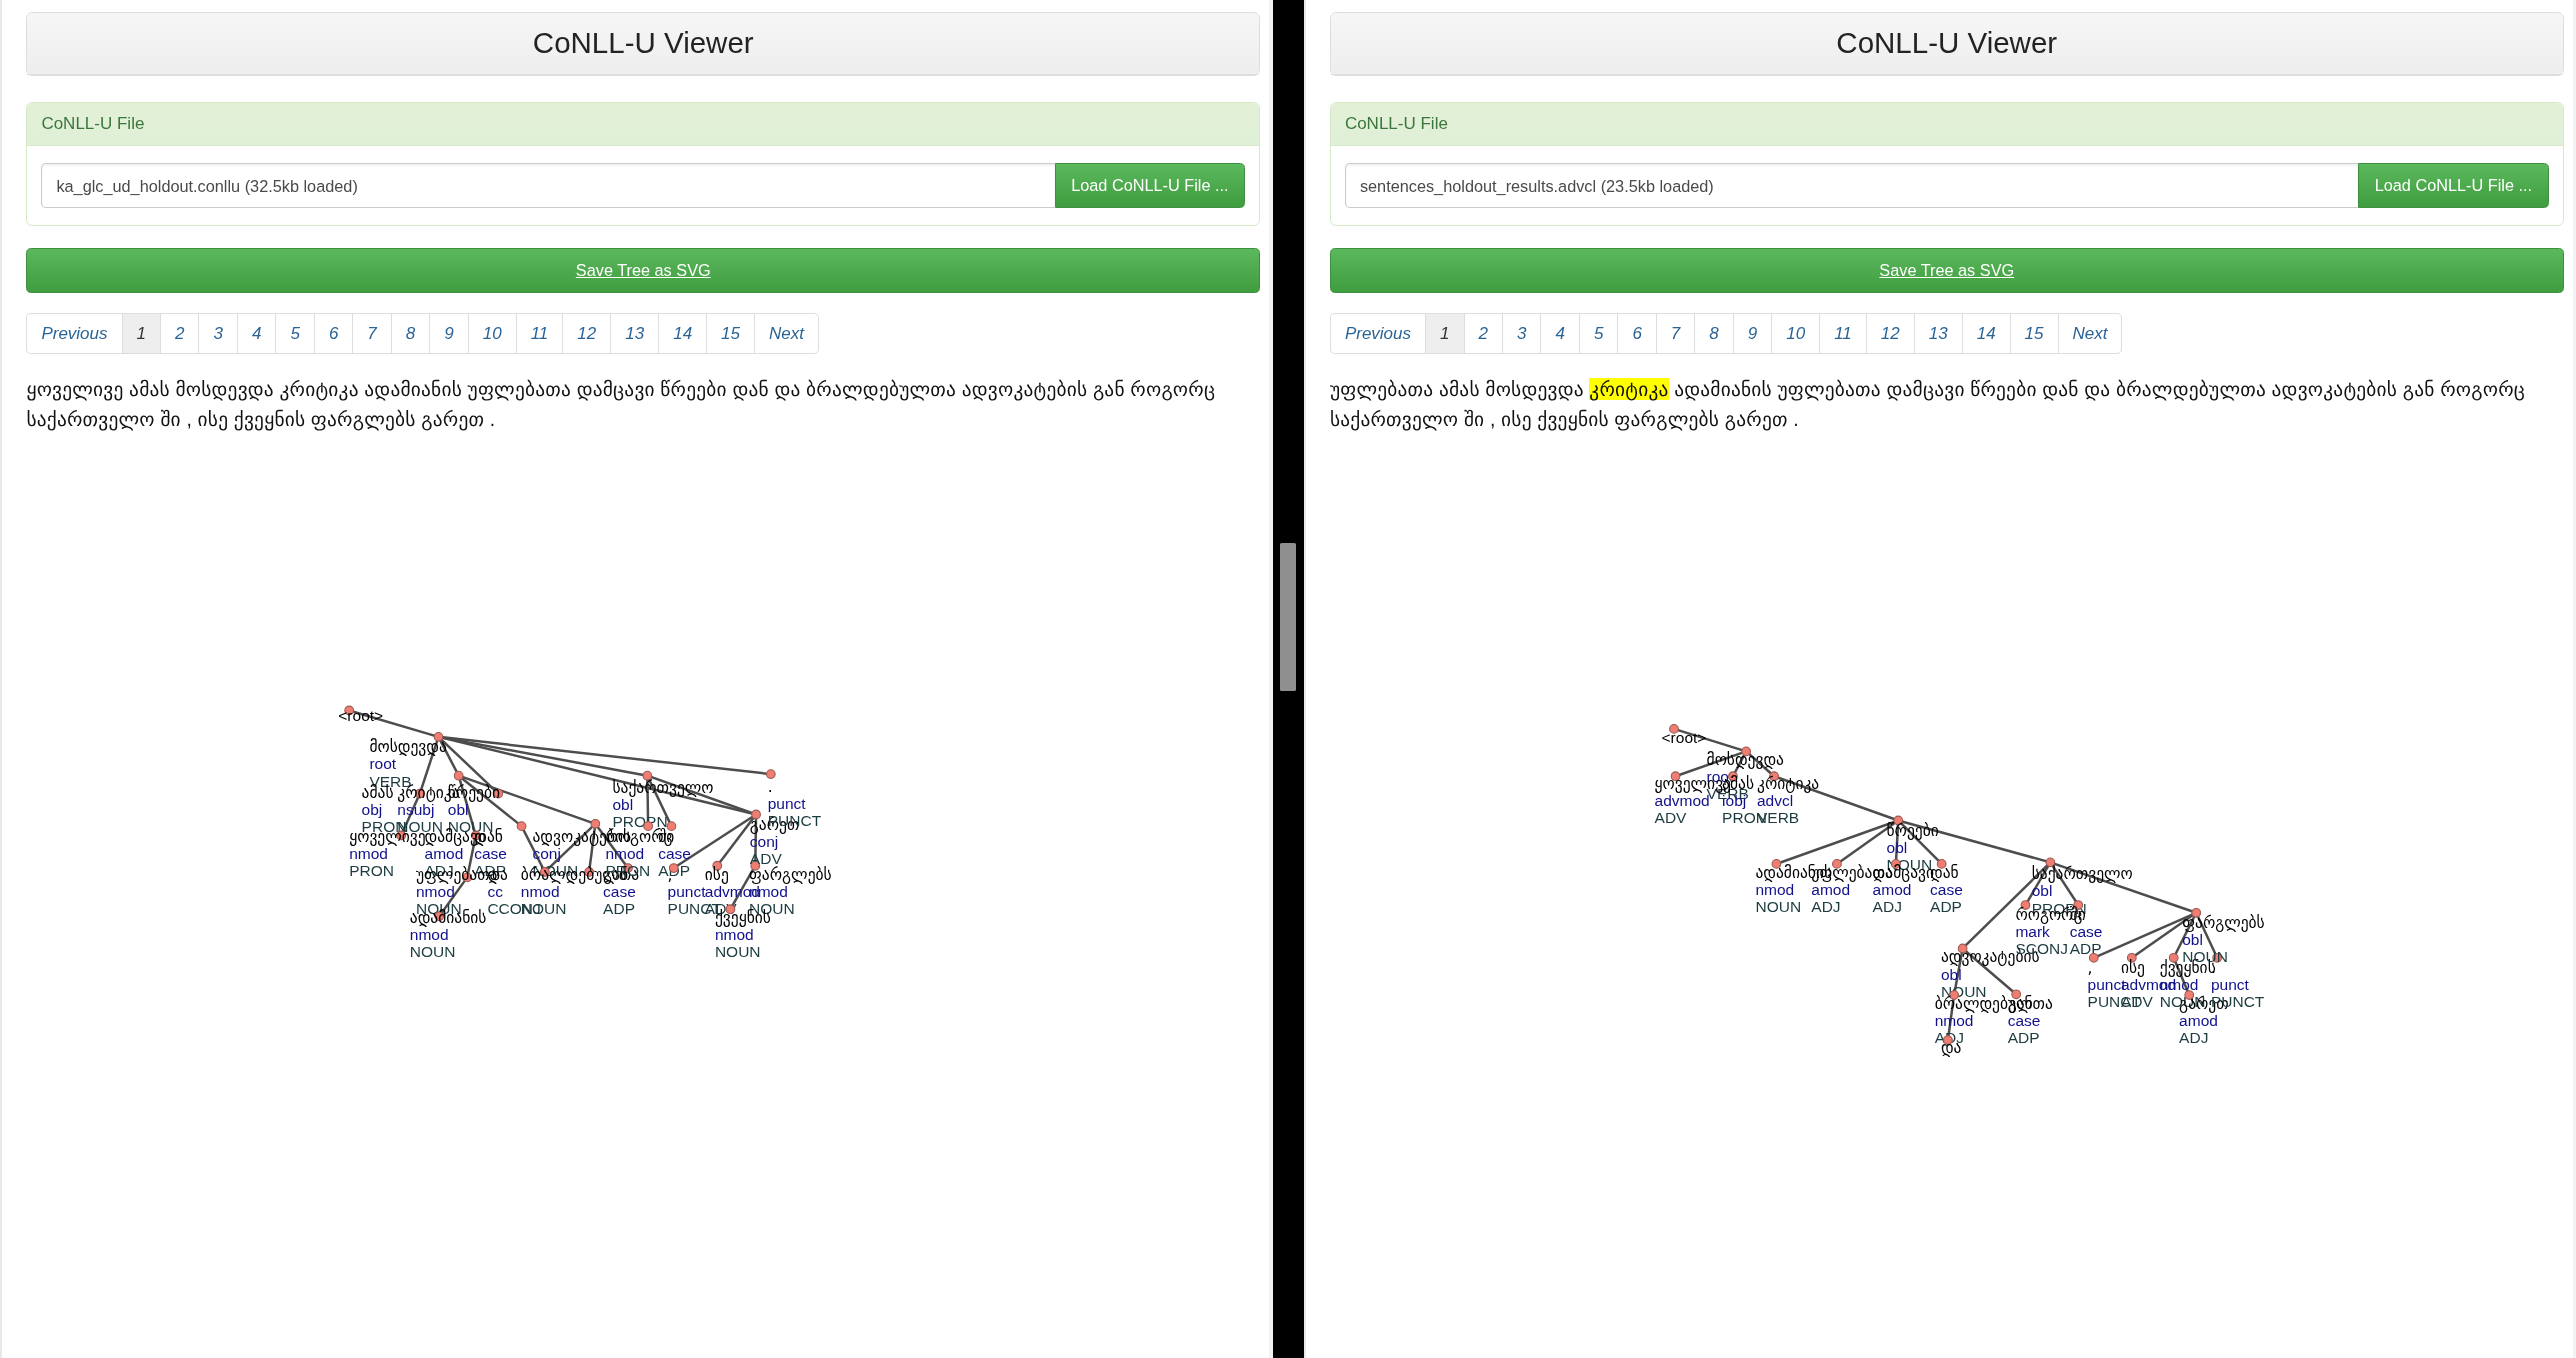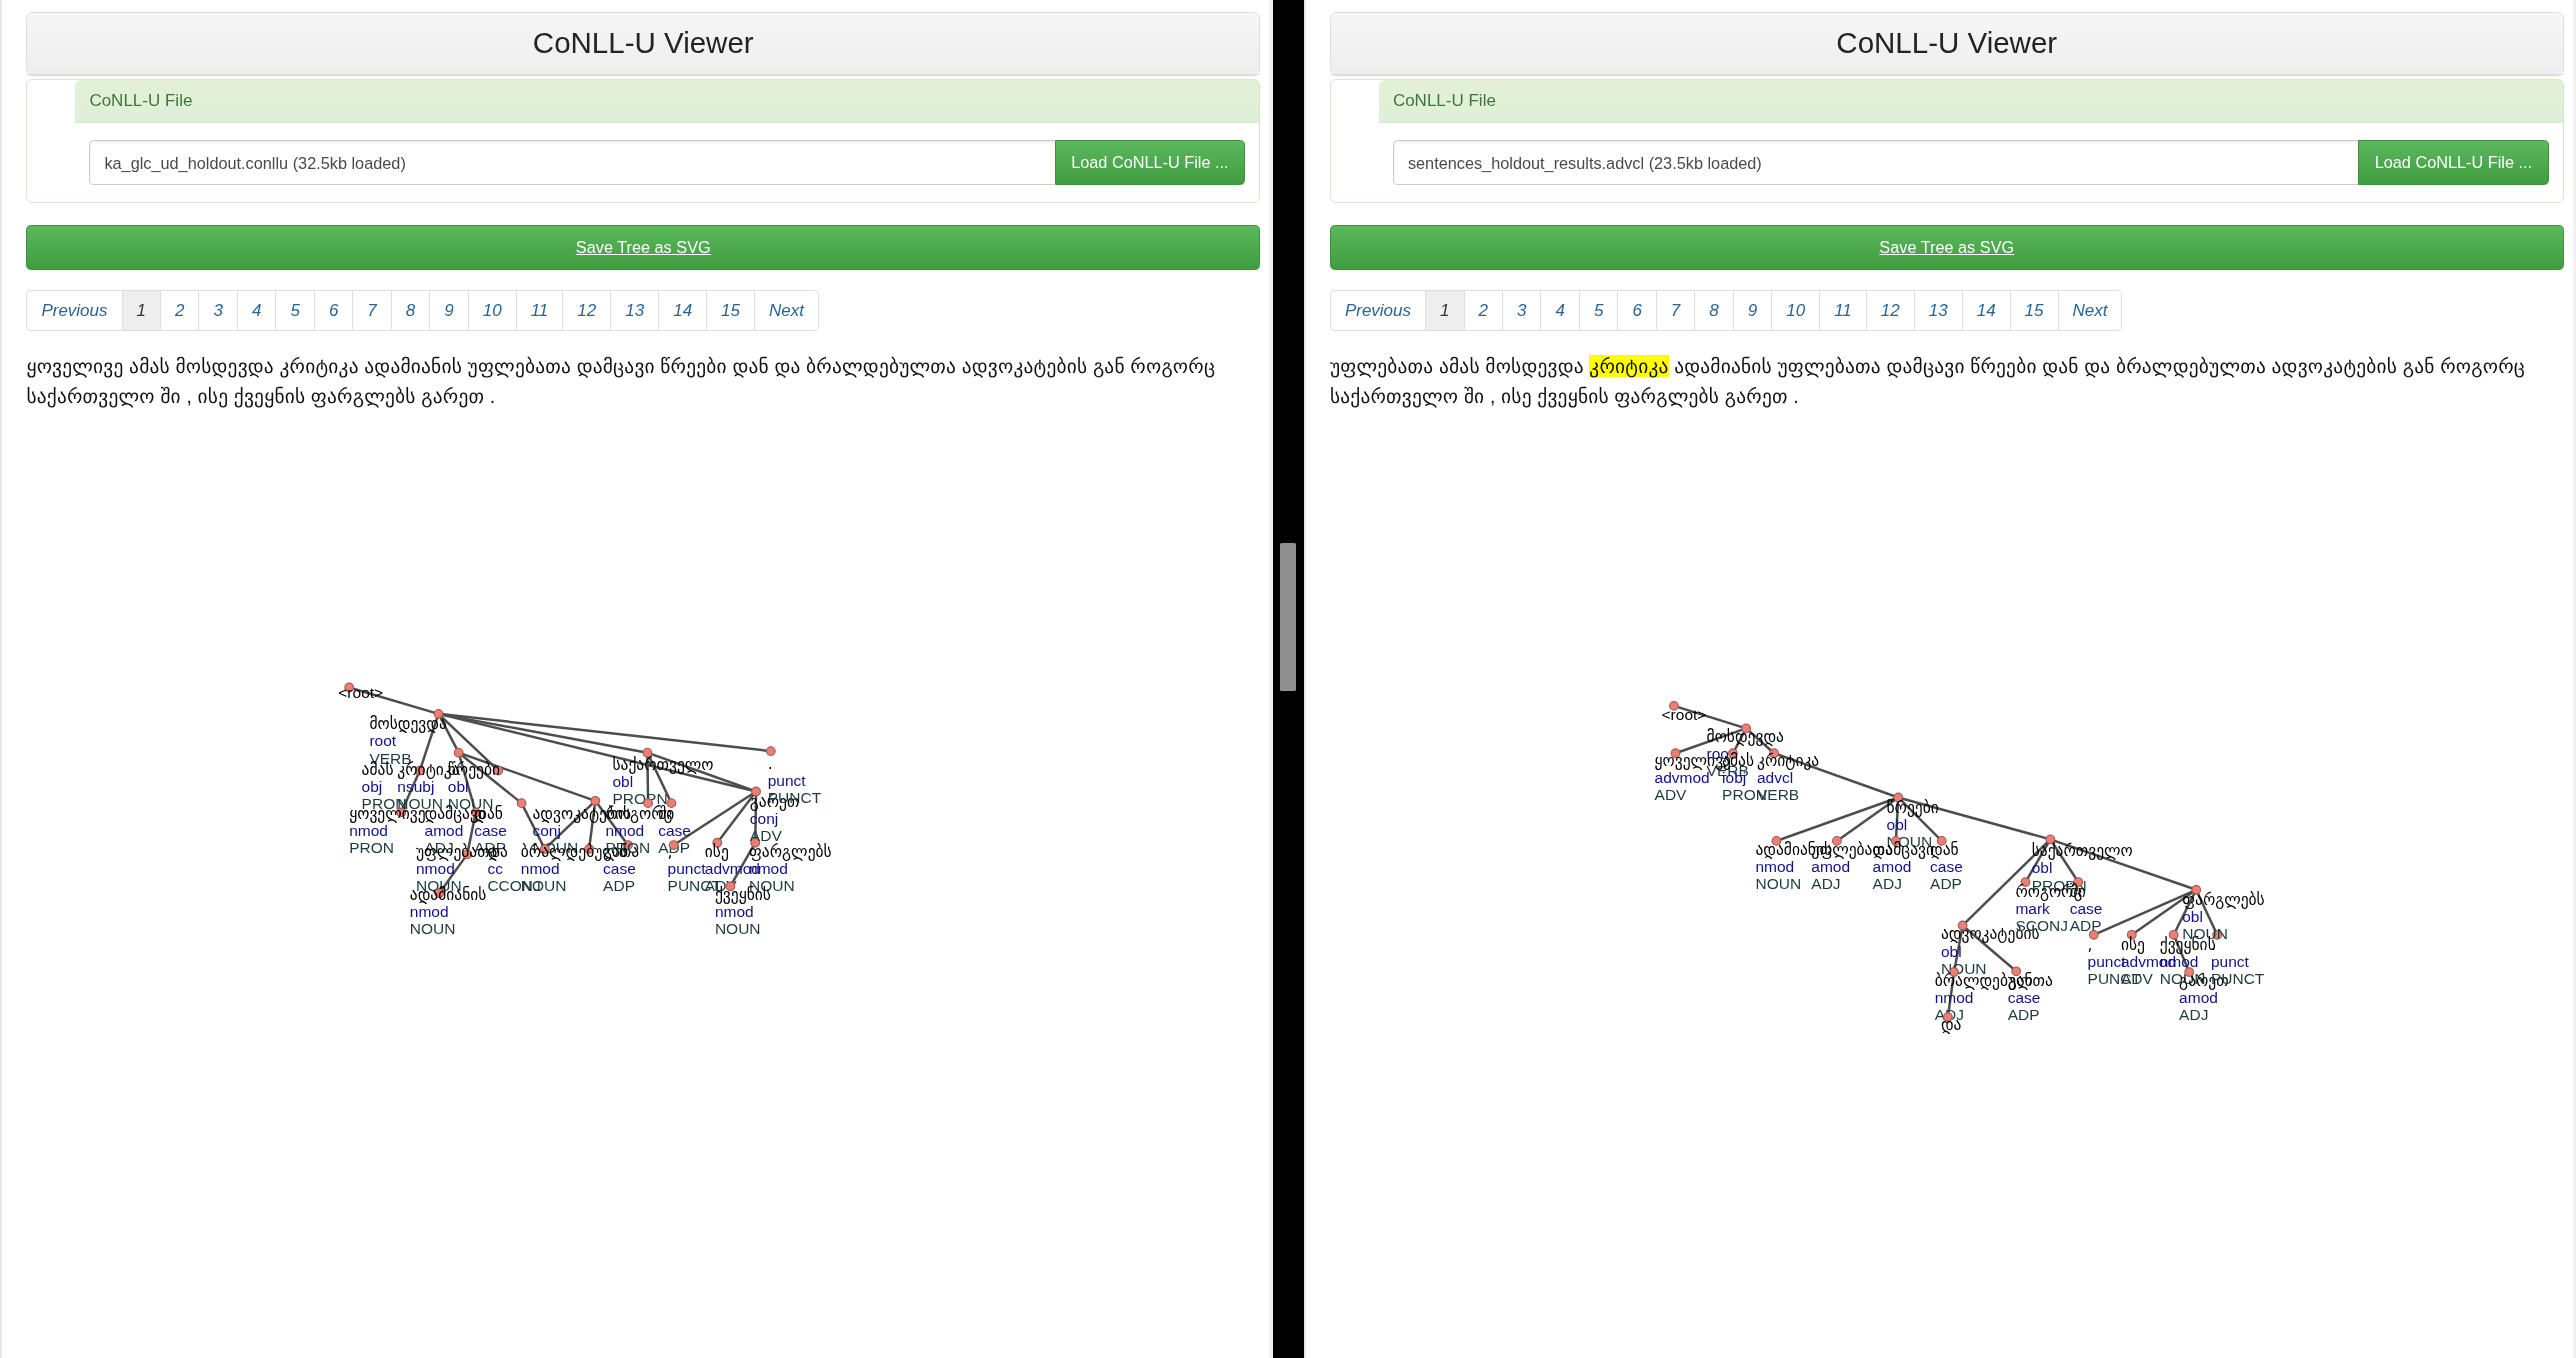--- a/index.html
+++ b/index.html
@@ -37,21 +37,21 @@
   }
   .panel-heading-grey {
     background:linear-gradient(#f6f6f6,#eeeeee);
     border-bottom:0.8px solid #dddddd;
     border-radius:5.4px 5.4px 0 0;
     padding:14px 9.3px;
     text-align:center;
   }
   .app-title { font-size:29.5px; color:#232323; font-weight:400; line-height:1.1; }
 
-  .panel-success { border:0.8px solid #d6e9c6; border-radius:6.2px; margin-top:3px;padding-left:48px; }
+  .panel-success { border:0.8px solid #d6e9c6; border-radius:6.2px; margin-top:26px; }
   .panel-heading-green {
     background:linear-gradient(#e3f0d6,#dff0d8);
     border-bottom:0.8px solid #d6e9c6;
     border-radius:5.4px 5.4px 0 0;
     padding:11px 14px;
     color:#3c763d; font-size:17px;
   }
   .panel-body { padding:17px 14px; }
 
   .input-group { display:flex; align-items:stretch; width:100%; }

